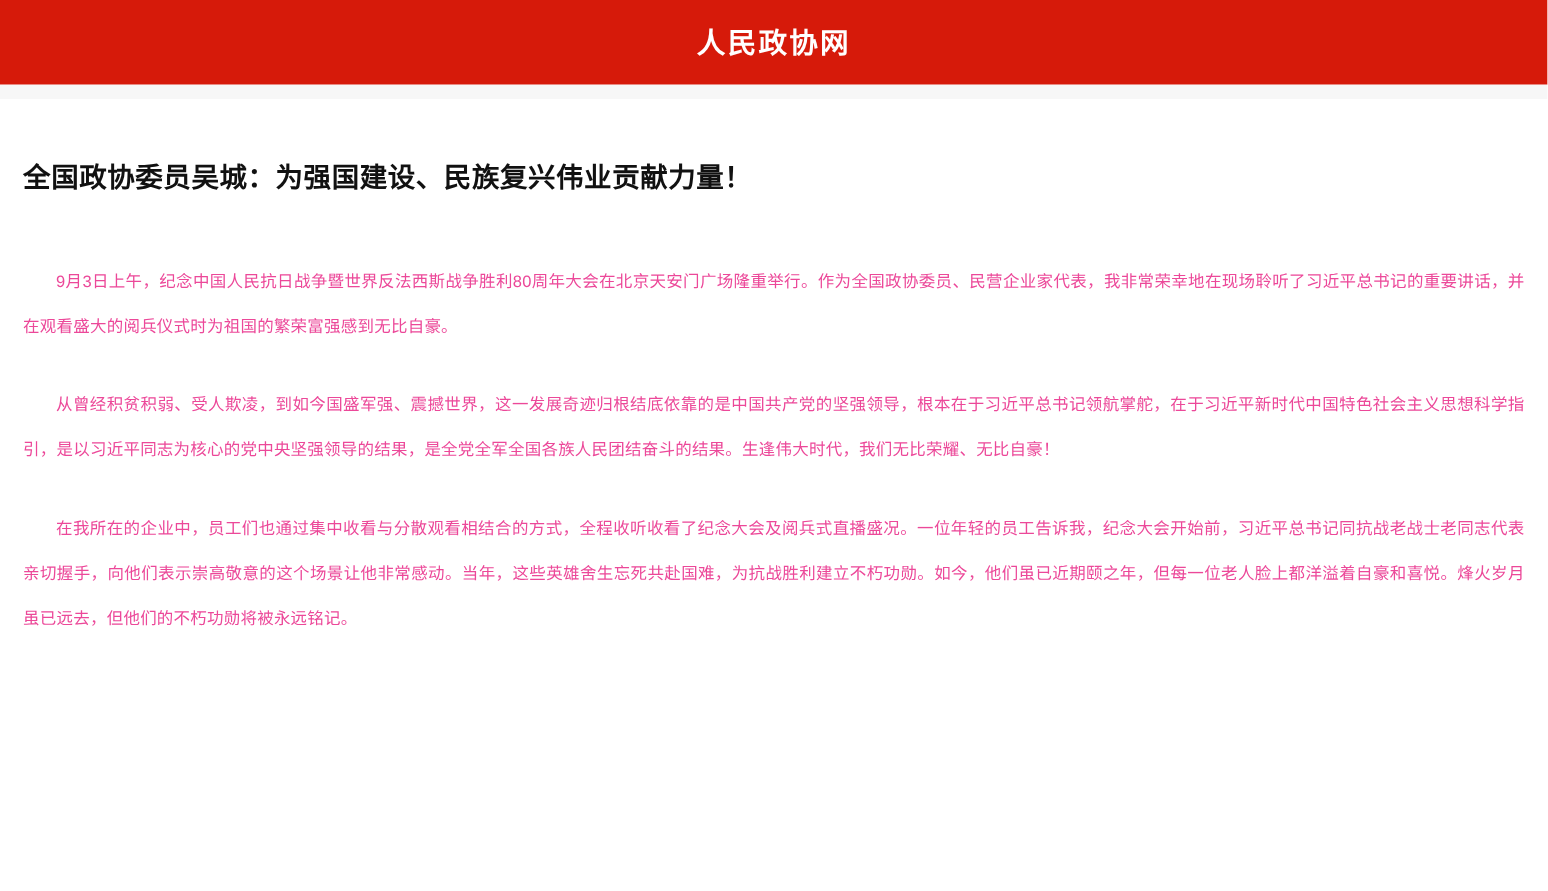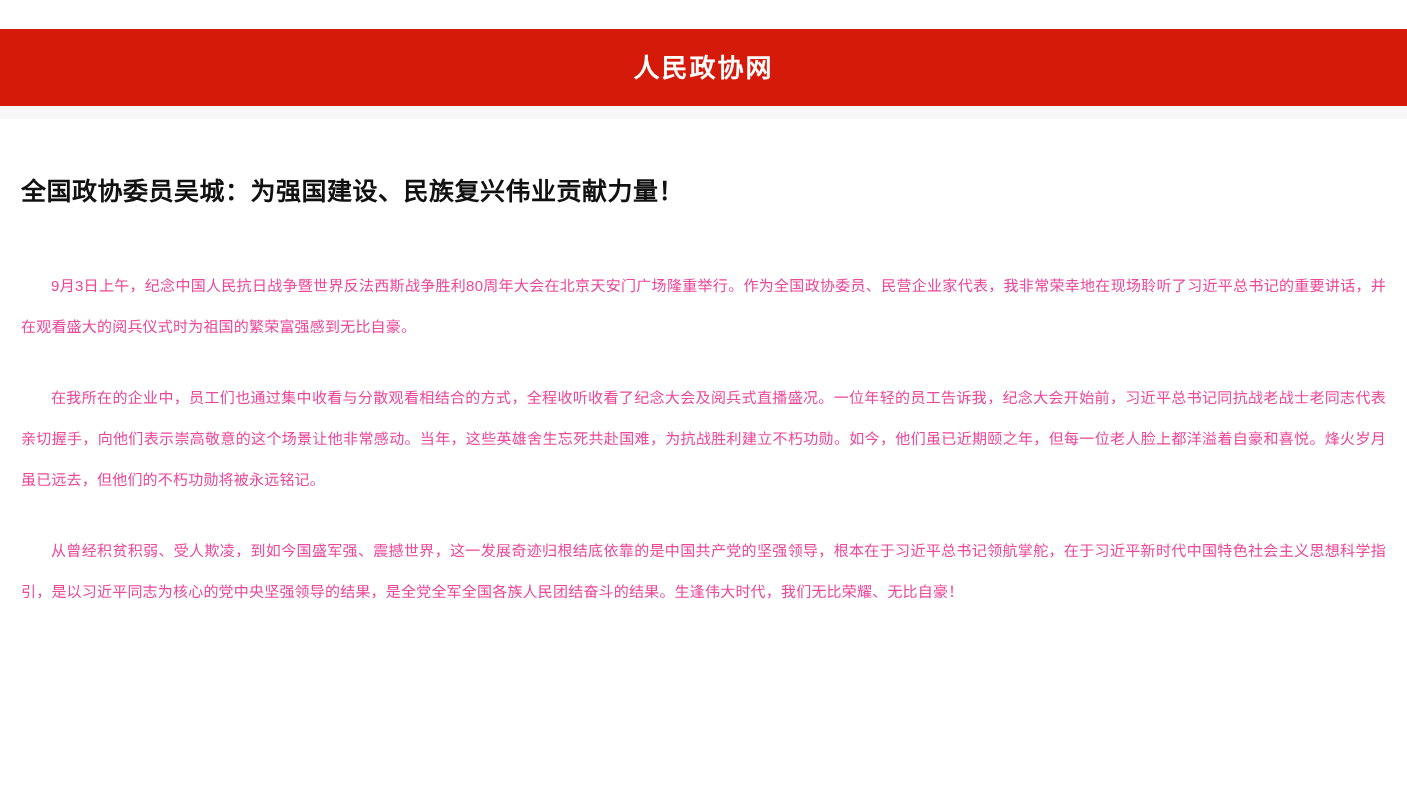--- a/index.html
+++ b/index.html
@@ -23,21 +23,20 @@
   }
   
   .site-header {
     width: 100%;
     height: 77px;
     background: #d61a0a;
     display: flex;
     align-items: center;
     justify-content: center;
     box-sizing: border-box;
-    margin-top: 29px;
   }
   .site-title {
     color: #ffffff;
     font-size: 26px;
     font-weight: bold;
     letter-spacing: 2px;
     line-height: 1;
   }
   
   .header-underline {
@@ -85,19 +84,19 @@
   </header>
 
   <div class="header-underline"></div>
 
   <main class="article">
 
     <h1 class="article-title">全国政协委员吴城：为强国建设、民族复兴伟业贡献力量！</h1>
 
     <div class="article-body">
       <p>9月3日上午，纪念中国人民抗日战争暨世界反法西斯战争胜利80周年大会在北京天安门广场隆重举行。作为全国政协委员、民营企业家代表，我非常荣幸地在现场聆听了习近平总书记的重要讲话，并在观看盛大的阅兵仪式时为祖国的繁荣富强感到无比自豪。</p>
+      <p>从曾经积贫积弱、受人欺凌，到如今国盛军强、震撼世界，这一发展奇迹归根结底依靠的是中国共产党的坚强领导，根本在于习近平总书记领航掌舵，在于习近平新时代中国特色社会主义思想科学指引，是以习近平同志为核心的党中央坚强领导的结果，是全党全军全国各族人民团结奋斗的结果。生逢伟大时代，我们无比荣耀、无比自豪！</p>
       <p>在我所在的企业中，员工们也通过集中收看与分散观看相结合的方式，全程收听收看了纪念大会及阅兵式直播盛况。一位年轻的员工告诉我，纪念大会开始前，习近平总书记同抗战老战士老同志代表亲切握手，向他们表示崇高敬意的这个场景让他非常感动。当年，这些英雄舍生忘死共赴国难，为抗战胜利建立不朽功勋。如今，他们虽已近期颐之年，但每一位老人脸上都洋溢着自豪和喜悦。烽火岁月虽已远去，但他们的不朽功勋将被永远铭记。</p>
-      <p>从曾经积贫积弱、受人欺凌，到如今国盛军强、震撼世界，这一发展奇迹归根结底依靠的是中国共产党的坚强领导，根本在于习近平总书记领航掌舵，在于习近平新时代中国特色社会主义思想科学指引，是以习近平同志为核心的党中央坚强领导的结果，是全党全军全国各族人民团结奋斗的结果。生逢伟大时代，我们无比荣耀、无比自豪！</p>
     </div>
 
   </main>
 
 </div>
 
 </body></html>

